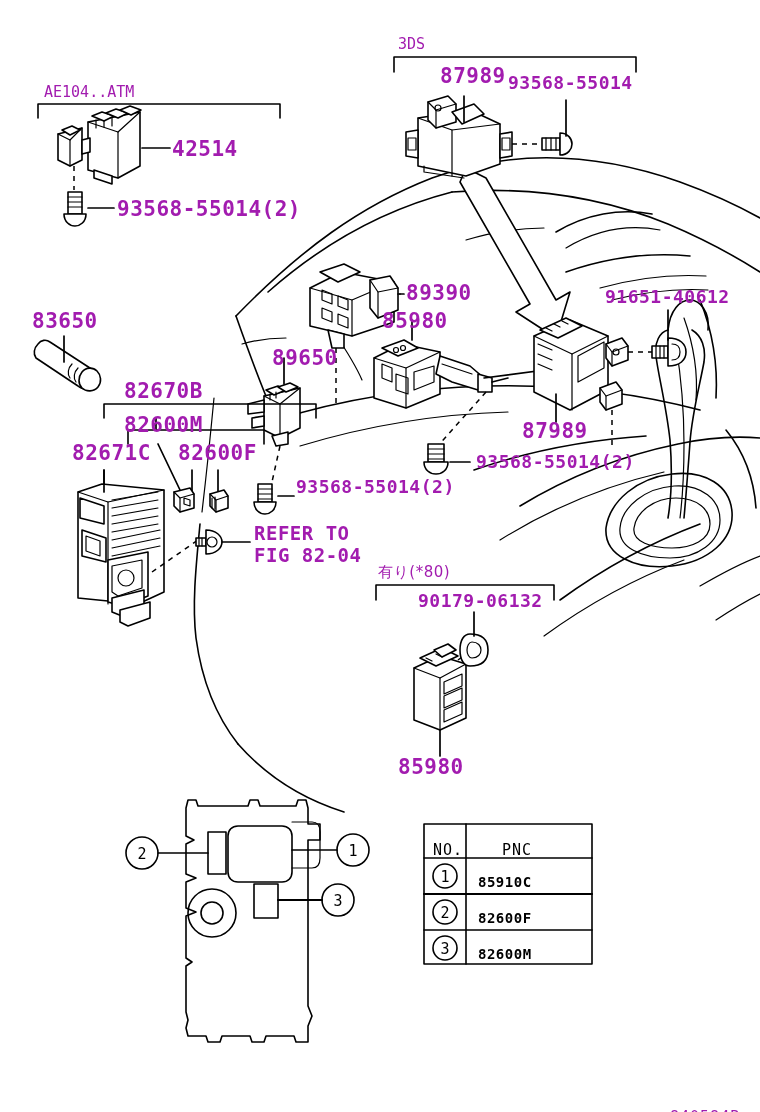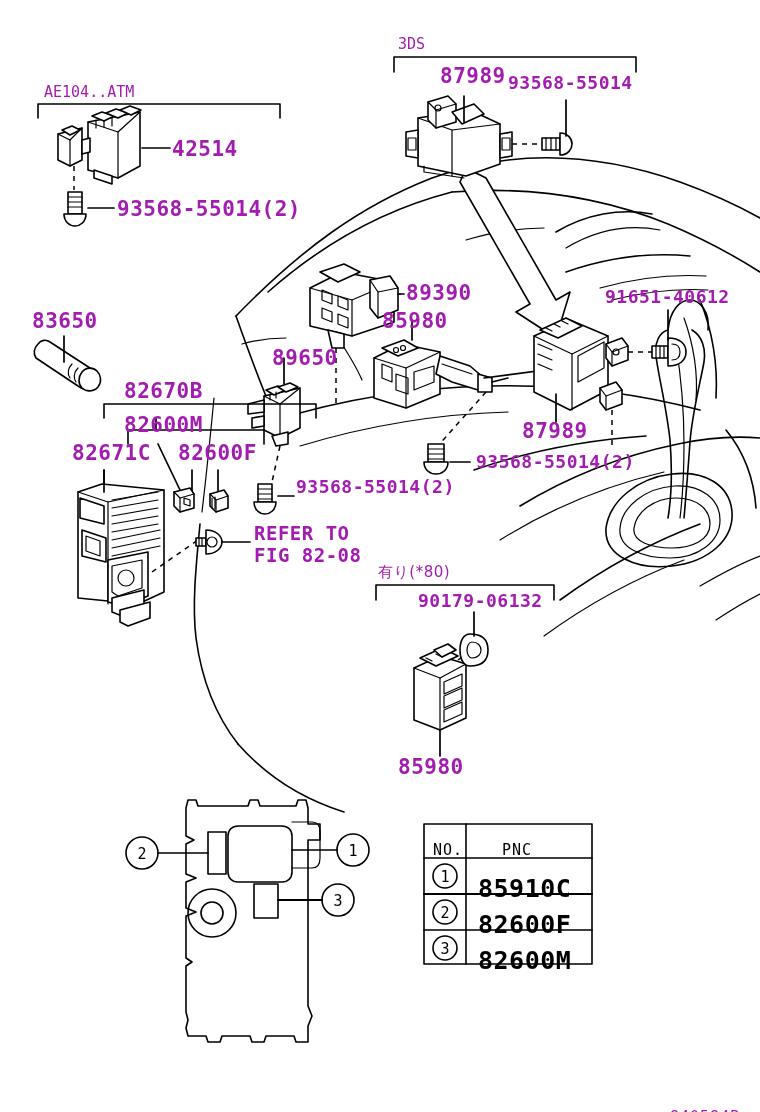--- a/index.html
+++ b/index.html
@@ -66,21 +66,21 @@
     font-family: "DejaVu Sans Mono", "Liberation Mono", monospace;
     white-space: nowrap;
     margin-top: 8px;
   }
   .tbl-head {
     font-size: 15px;
     font-weight: normal;
     letter-spacing: 1px;
   }
   .tbl-pnc {
-    font-size: 25px;
+    font-size: 14px;
     font-weight: bold;
     letter-spacing: 0.5px;
   }
   .circnum {
     position: absolute;
     font-family: "DejaVu Sans Mono", "Liberation Mono", monospace;
     font-size: 15px;
     text-align: center;
   }
 </style>
@@ -508,21 +508,21 @@
   <div class="lbl pn" style="left:178px; top:443px;">82600F</div>
 
   <div class="lbl pn" style="left:522px; top:421px;">87989</div>
   <div class="lbl pn-sm" style="left:476px; top:453px;">93568-55014(2)</div>
   <div class="lbl pn-sm" style="left:296px; top:478px;">93568-55014(2)</div>
 
   <div class="lbl pn-sm" style="left:418px; top:592px;">90179-06132</div>
   <div class="lbl pn" style="left:398px; top:757px;">85980</div>
 
   <div class="lbl refer" style="left:254px; top:522px;">REFER TO</div>
-  <div class="lbl refer" style="left:254px; top:544px;">FIG 82-08</div>
+  <div class="lbl refer" style="left:254px; top:544px;">FIG 82-04</div>
 
   <div class="circnum" style="left:134px; top:845px; width:16px;">2</div>
   <div class="circnum" style="left:345px; top:842px; width:16px;">1</div>
   <div class="circnum" style="left:330px; top:892px; width:16px;">3</div>
 
   <div class="tbl-txt tbl-head" style="left:433px; top:833px;">NO.</div>
   <div class="tbl-txt tbl-head" style="left:502px; top:833px;">PNC</div>
 
   <div class="circnum" style="left:437px; top:868px; width:16px;">1</div>
   <div class="tbl-txt tbl-pnc" style="left:478px; top:866px;">85910C</div>

